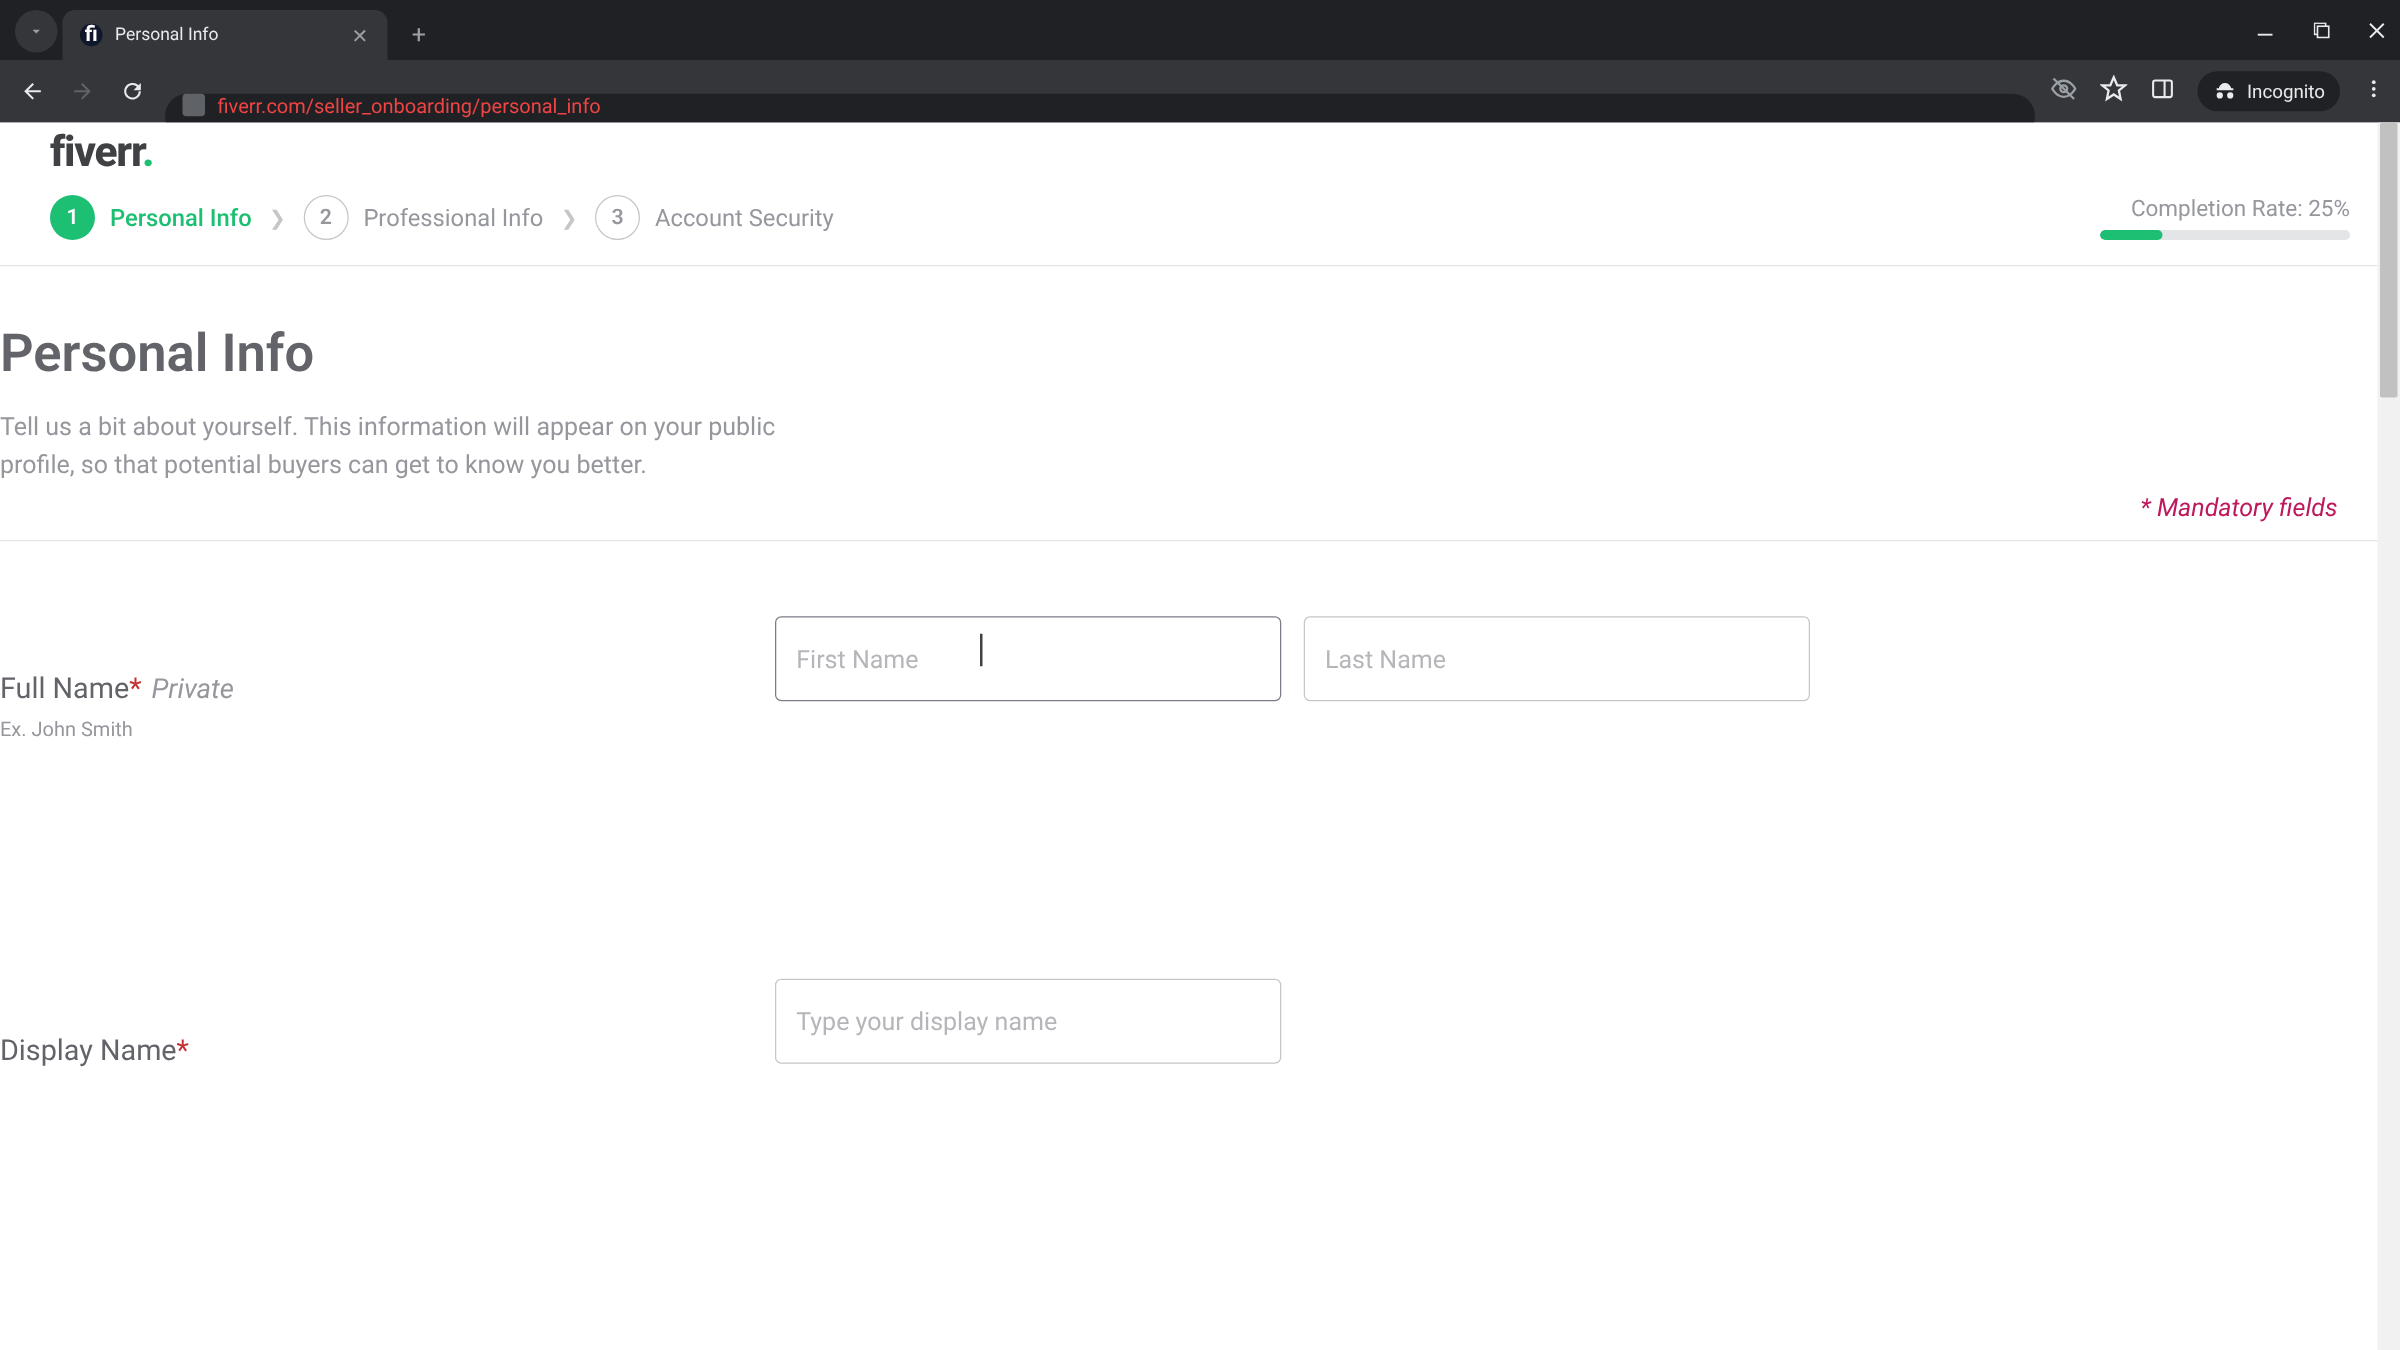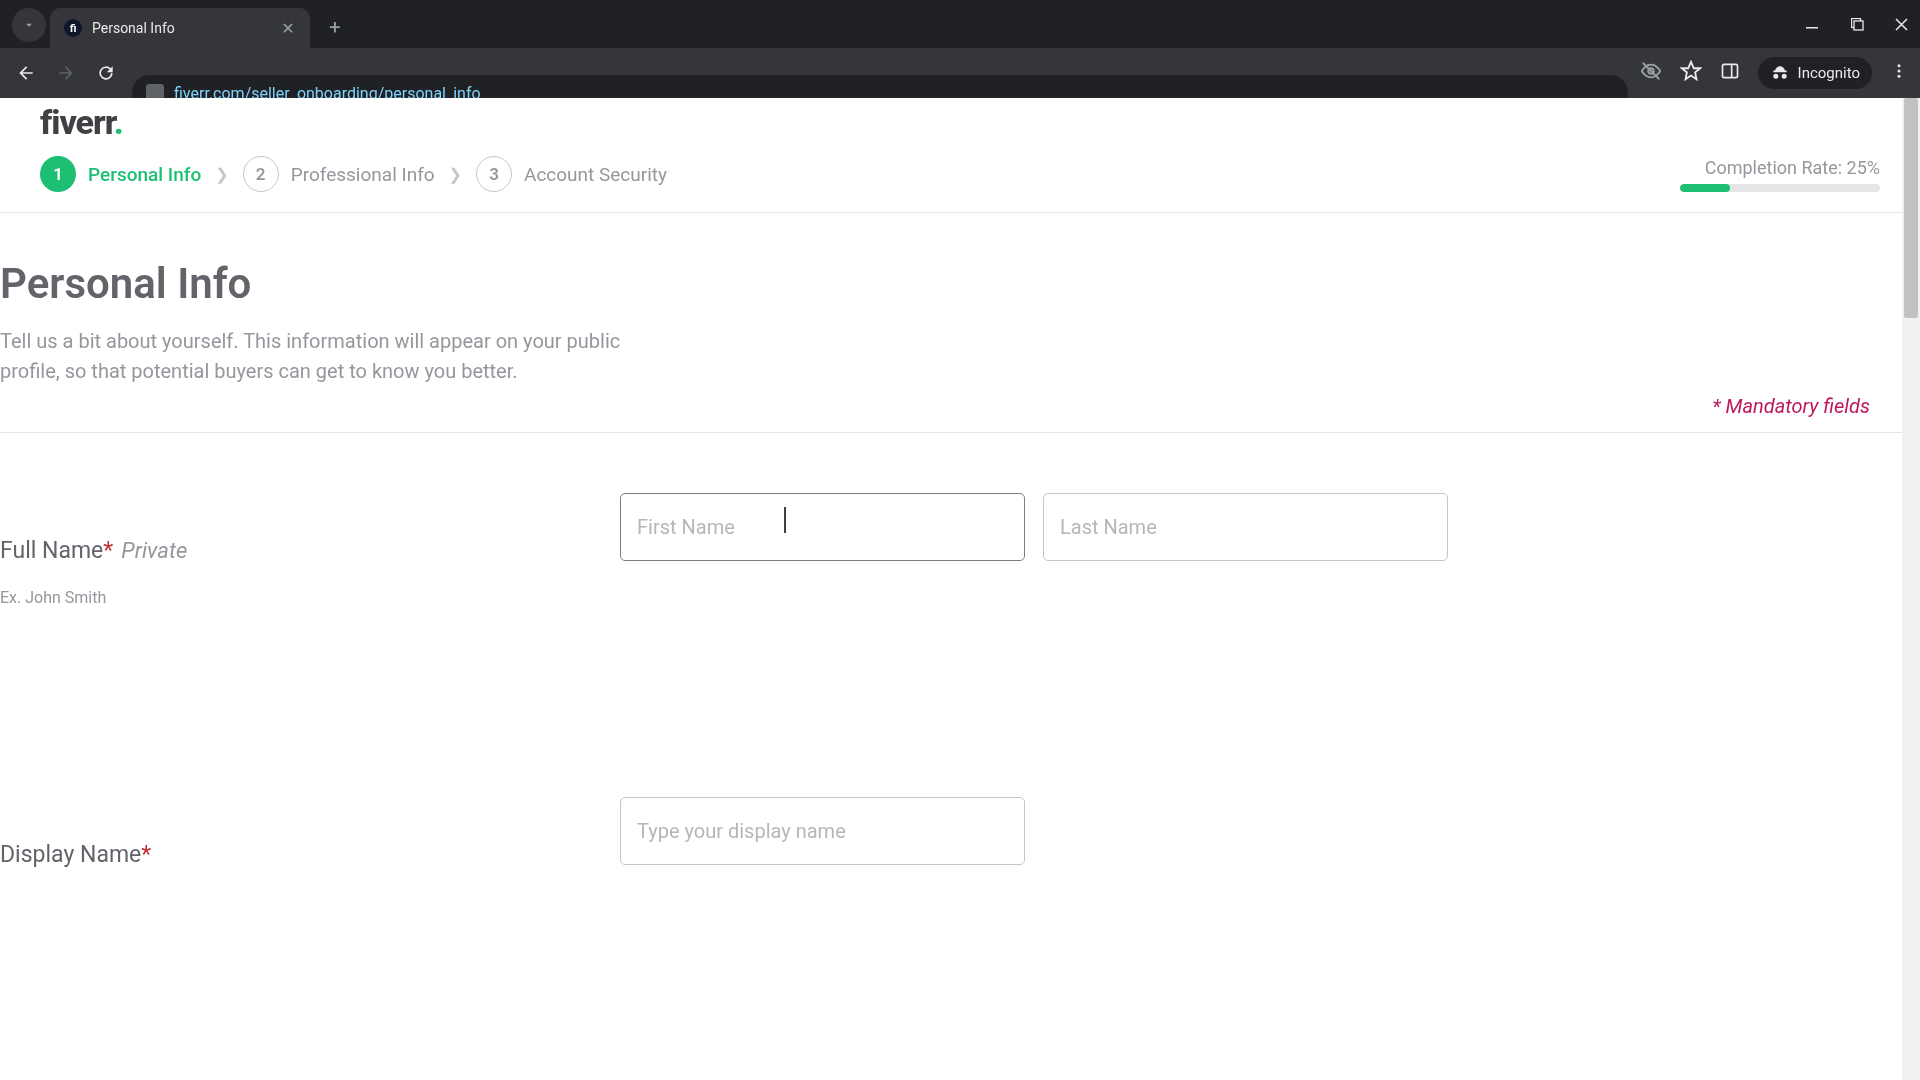--- a/index.html
+++ b/index.html
@@ -4,31 +4,31 @@
 <style>
   * { margin: 0; padding: 0; box-sizing: border-box; font-family: -apple-system, BlinkMacSystemFont, "Segoe UI", Roboto, Helvetica, Arial, sans-serif; }
   body { width: 1920px; height: 1080px; overflow: hidden; background: #fff; }
 
   
   .browser-chrome { background: #202124; }
   .tab-strip { height: 48px; display: flex; align-items: flex-end; padding: 0 8px; position: relative; }
   .tab-search { width: 34px; height: 34px; border-radius: 50%; background: #35363a; display:flex; align-items:center; justify-content:center; margin: 0 4px 6px 4px; }
   .tab-search svg { width: 14px; height: 14px; fill: #9aa0a6; }
   .tab { display: flex; align-items: center; background: #35363a; height: 40px; padding: 0 14px; border-radius: 10px 10px 0 0; gap: 10px; min-width: 260px; }
-  .tab-favicon { width: 18px; height: 18px; border-radius: 50%; background:#0f172a; display:flex; align-items:center; justify-content:center; color:#fff; font-size:11px; font-weight:700; }
+  .tab-favicon { width: 18px; height: 18px; border-radius: 50%; background:#0f172a; display:flex; align-items:center; justify-content:center; color:#fff; font-size:17px; font-weight:700; }
   .tab-title { color: #e8eaed; font-size: 14px; flex: 1; }
   .tab-close { width: 16px; height:16px; color:#9aa0a6; display:flex; align-items:center; justify-content:center; cursor:pointer; }
   .new-tab { width: 30px; height:30px; color:#9aa0a6; display:flex; align-items:center; justify-content:center; margin-left:10px; margin-bottom:6px; font-size:20px; }
   .window-controls { position:absolute; right:10px; top:0; height:48px; display:flex; align-items:center; gap:26px; color:#e8eaed; }
   .window-controls span { width:18px; display:flex; justify-content:center; cursor:pointer; }
 
   .toolbar { height: 50px; background:#35363a; display:flex; align-items:center; padding: 0 12px; gap:12px; }
   .nav-btn { width:28px; height:28px; display:flex; align-items:center; justify-content:center; color:#e8eaed; }
   .nav-btn.disabled { color:#5f6368; }
-  .addr { flex:1; background:#202124; height:36px; border-radius:20px; display:flex; align-items:center; padding:0 14px; gap:10px; color:#7dd3fc; font-size:16px;margin-top:40px; }
+  .addr { flex:1; background:#202124; height:36px; border-radius:20px; display:flex; align-items:flex-start; padding:0 14px; gap:10px; color:#ef4444; font-size:16px;margin-top:40px; }
   .addr .site-icon { width:18px;height:18px; background:#5f6368; border-radius:3px; }
   .right-icons { display:flex; align-items:center; gap:18px; color:#e8eaed; }
   .incognito-chip { display:flex; align-items:center; gap:8px; background:#202124; padding:6px 12px; border-radius:20px; font-size:15px; }
 
   
   .page { background:#fff; height: calc(1080px - 98px); overflow:hidden; position:relative; }
   .scrollbar { position:absolute; right:0; top:0; width:18px; height:100%; background:#f1f1f1; }
   .scrollbar-thumb { position:absolute; right:2px; top:0; width:14px; height:220px; background:#c1c1c1; border-radius:2px; }
 
   .logo-row { height:40px; padding: 8px 40px 0 40px; display:flex; align-items:center; }
@@ -56,21 +56,21 @@
   .page-sub { font-size:20px; color:#95979d; max-width:660px; margin-top:18px; line-height:1.5; }
   .mandatory { text-align:right; color:#be185d; font-style:italic; font-size:20px; padding-right:50px; margin-top:8px; }
   .divider { border-bottom:1px solid #e4e5e7; margin-top:14px; }
 
   .form-section { padding: 60px 0 0 0; }
   .form-row { display:flex; }
   .label-col { width:620px; padding-left:0; }
   .label-main { font-size:23px; color:#62646a;margin-top:44px; }
   .req { color:#c43333; }
   .label-tag { color:#95979d; font-style:italic; font-size:22px; margin-left:8px; }
-  .label-hint { font-size:16px; color:#95979d; margin-top:24px; }
+  .label-hint { font-size:16px; color:#95979d; margin-top:10px; }
   .inputs-col { display:flex; gap:18px; }
   .text-input { width:405px; height:68px; border:1px solid #c5c6c9; border-radius:5px; padding:0 16px; font-size:20px; color:#404145; }
   .text-input.focused { border-color:#7a7d85; }
   .text-input::placeholder { color:#b5b6ba; }
   .caret-box { position:relative; }
   .caret { position:absolute; left:164px; top:14px; width:1.5px; height:26px; background:#404145; }
 
   .form-row.second { margin-top:190px; }
 </style>
 </head>

